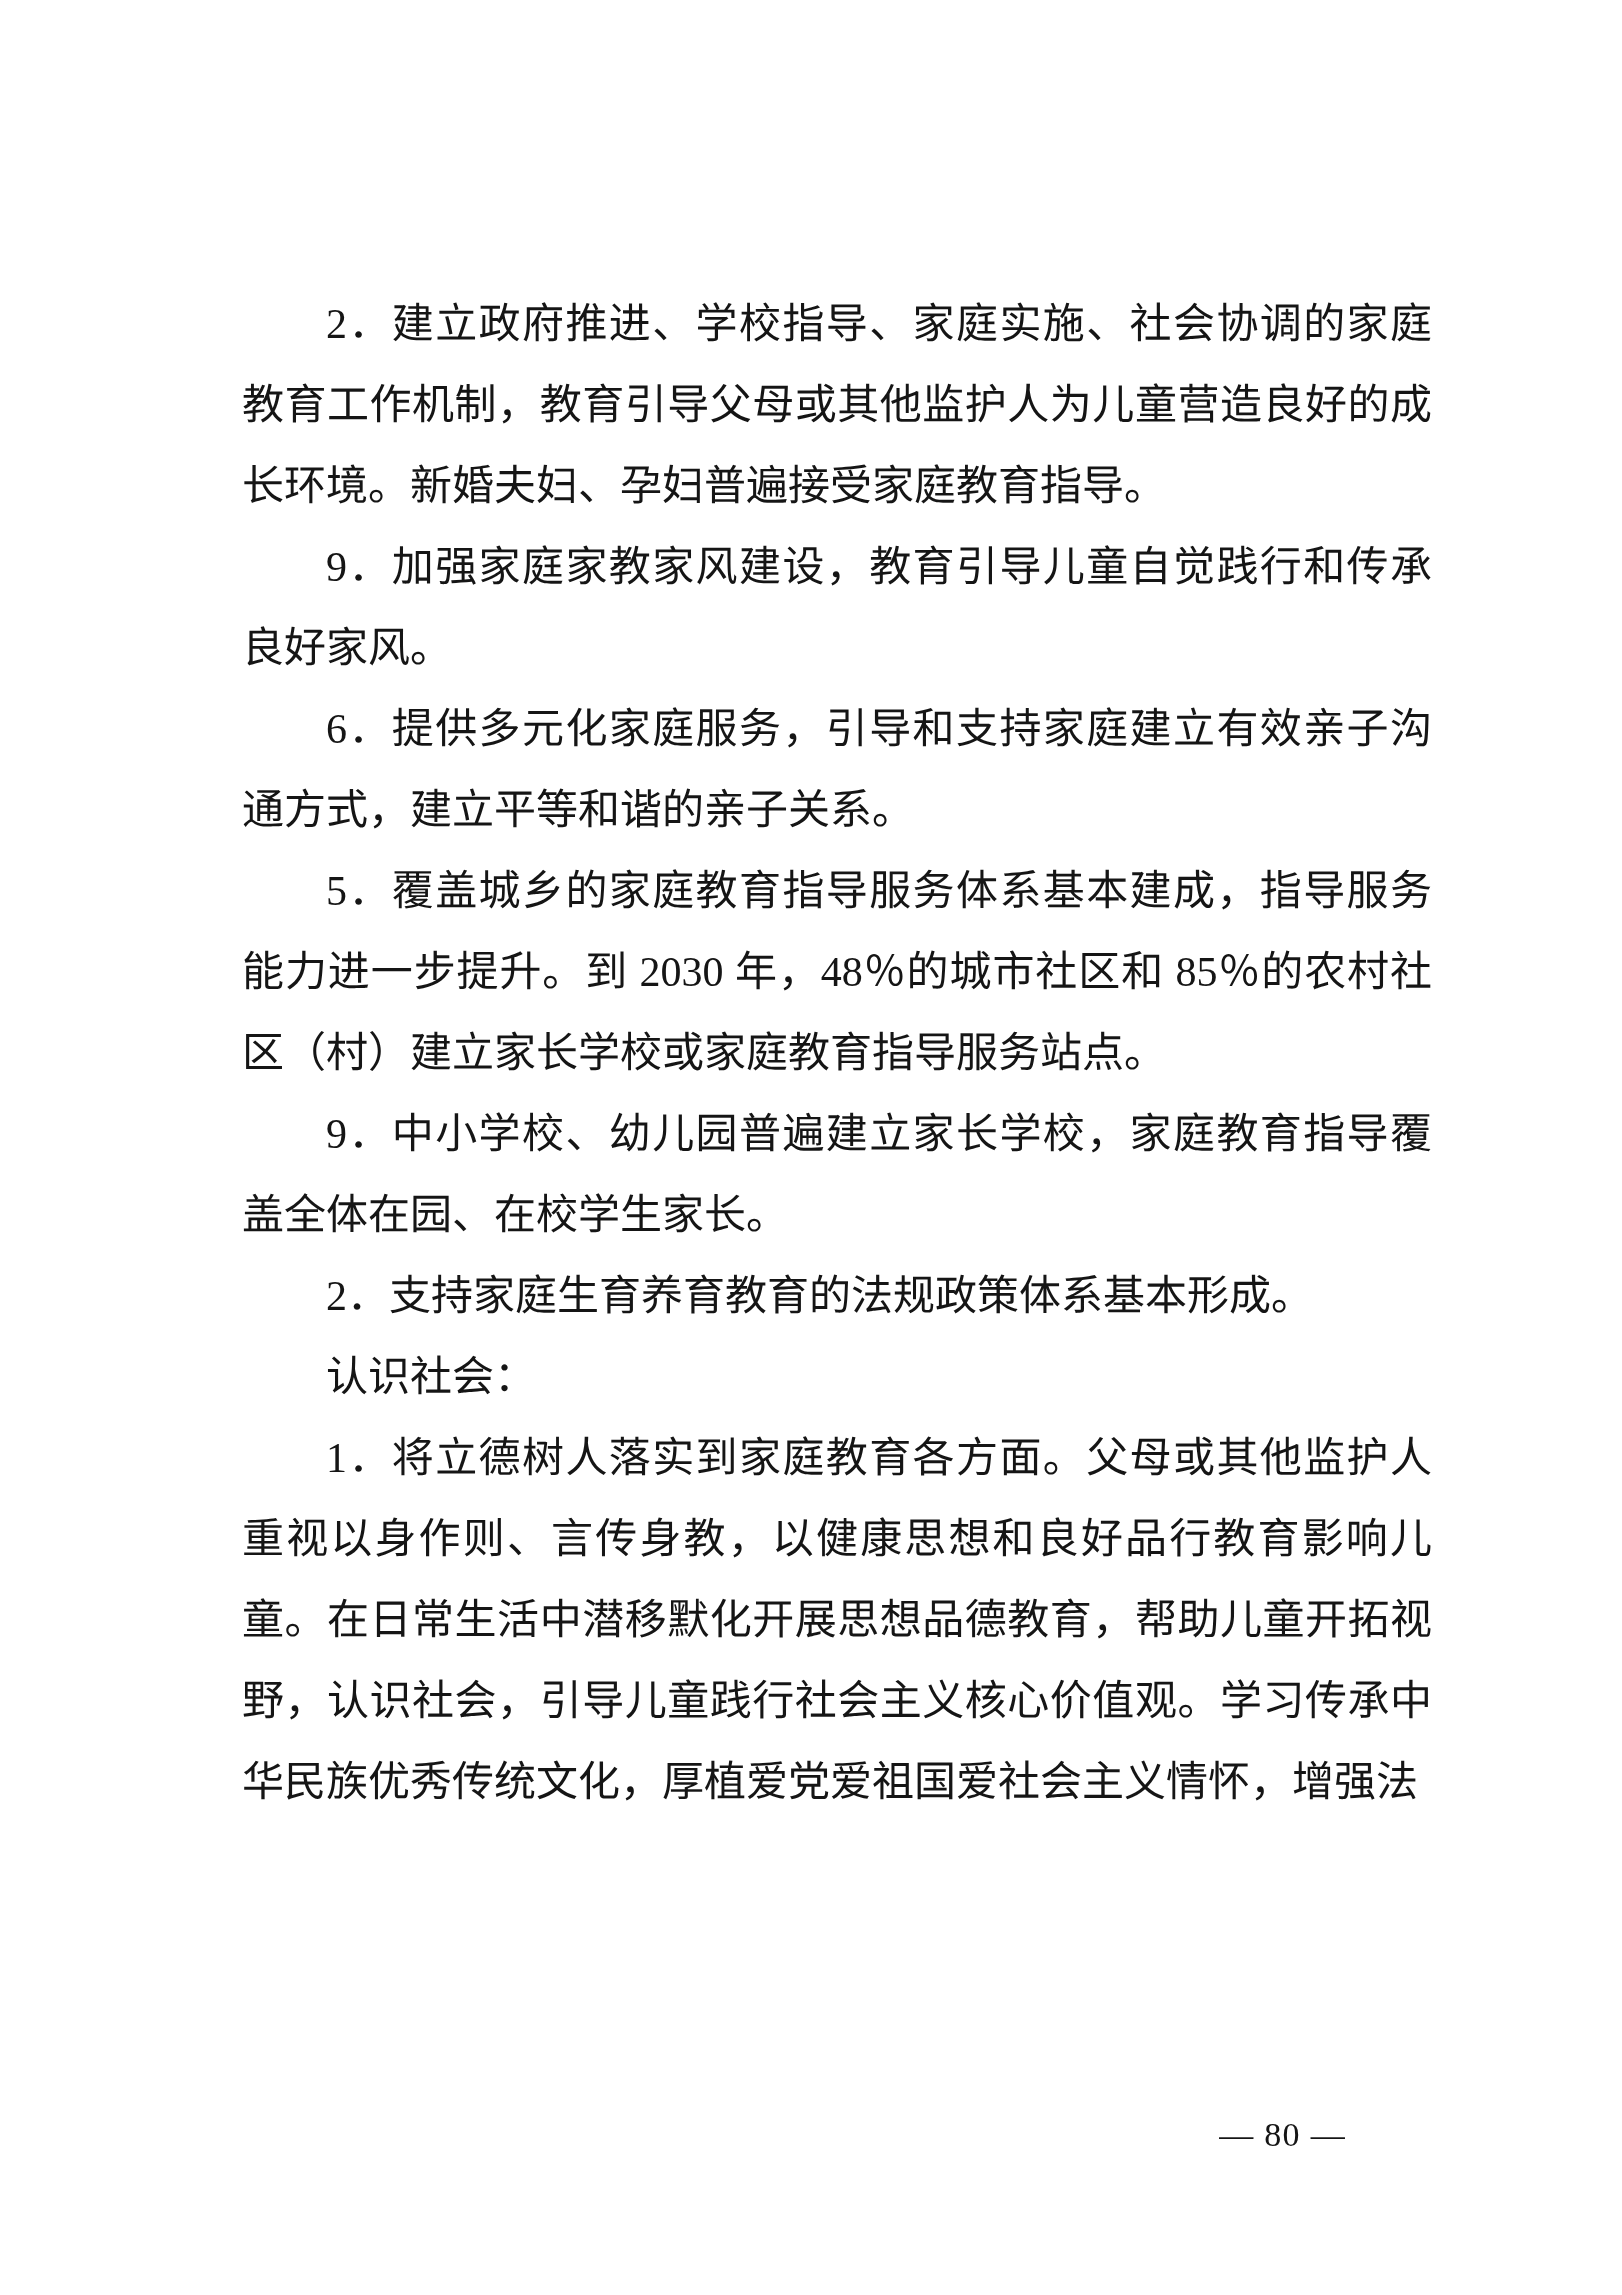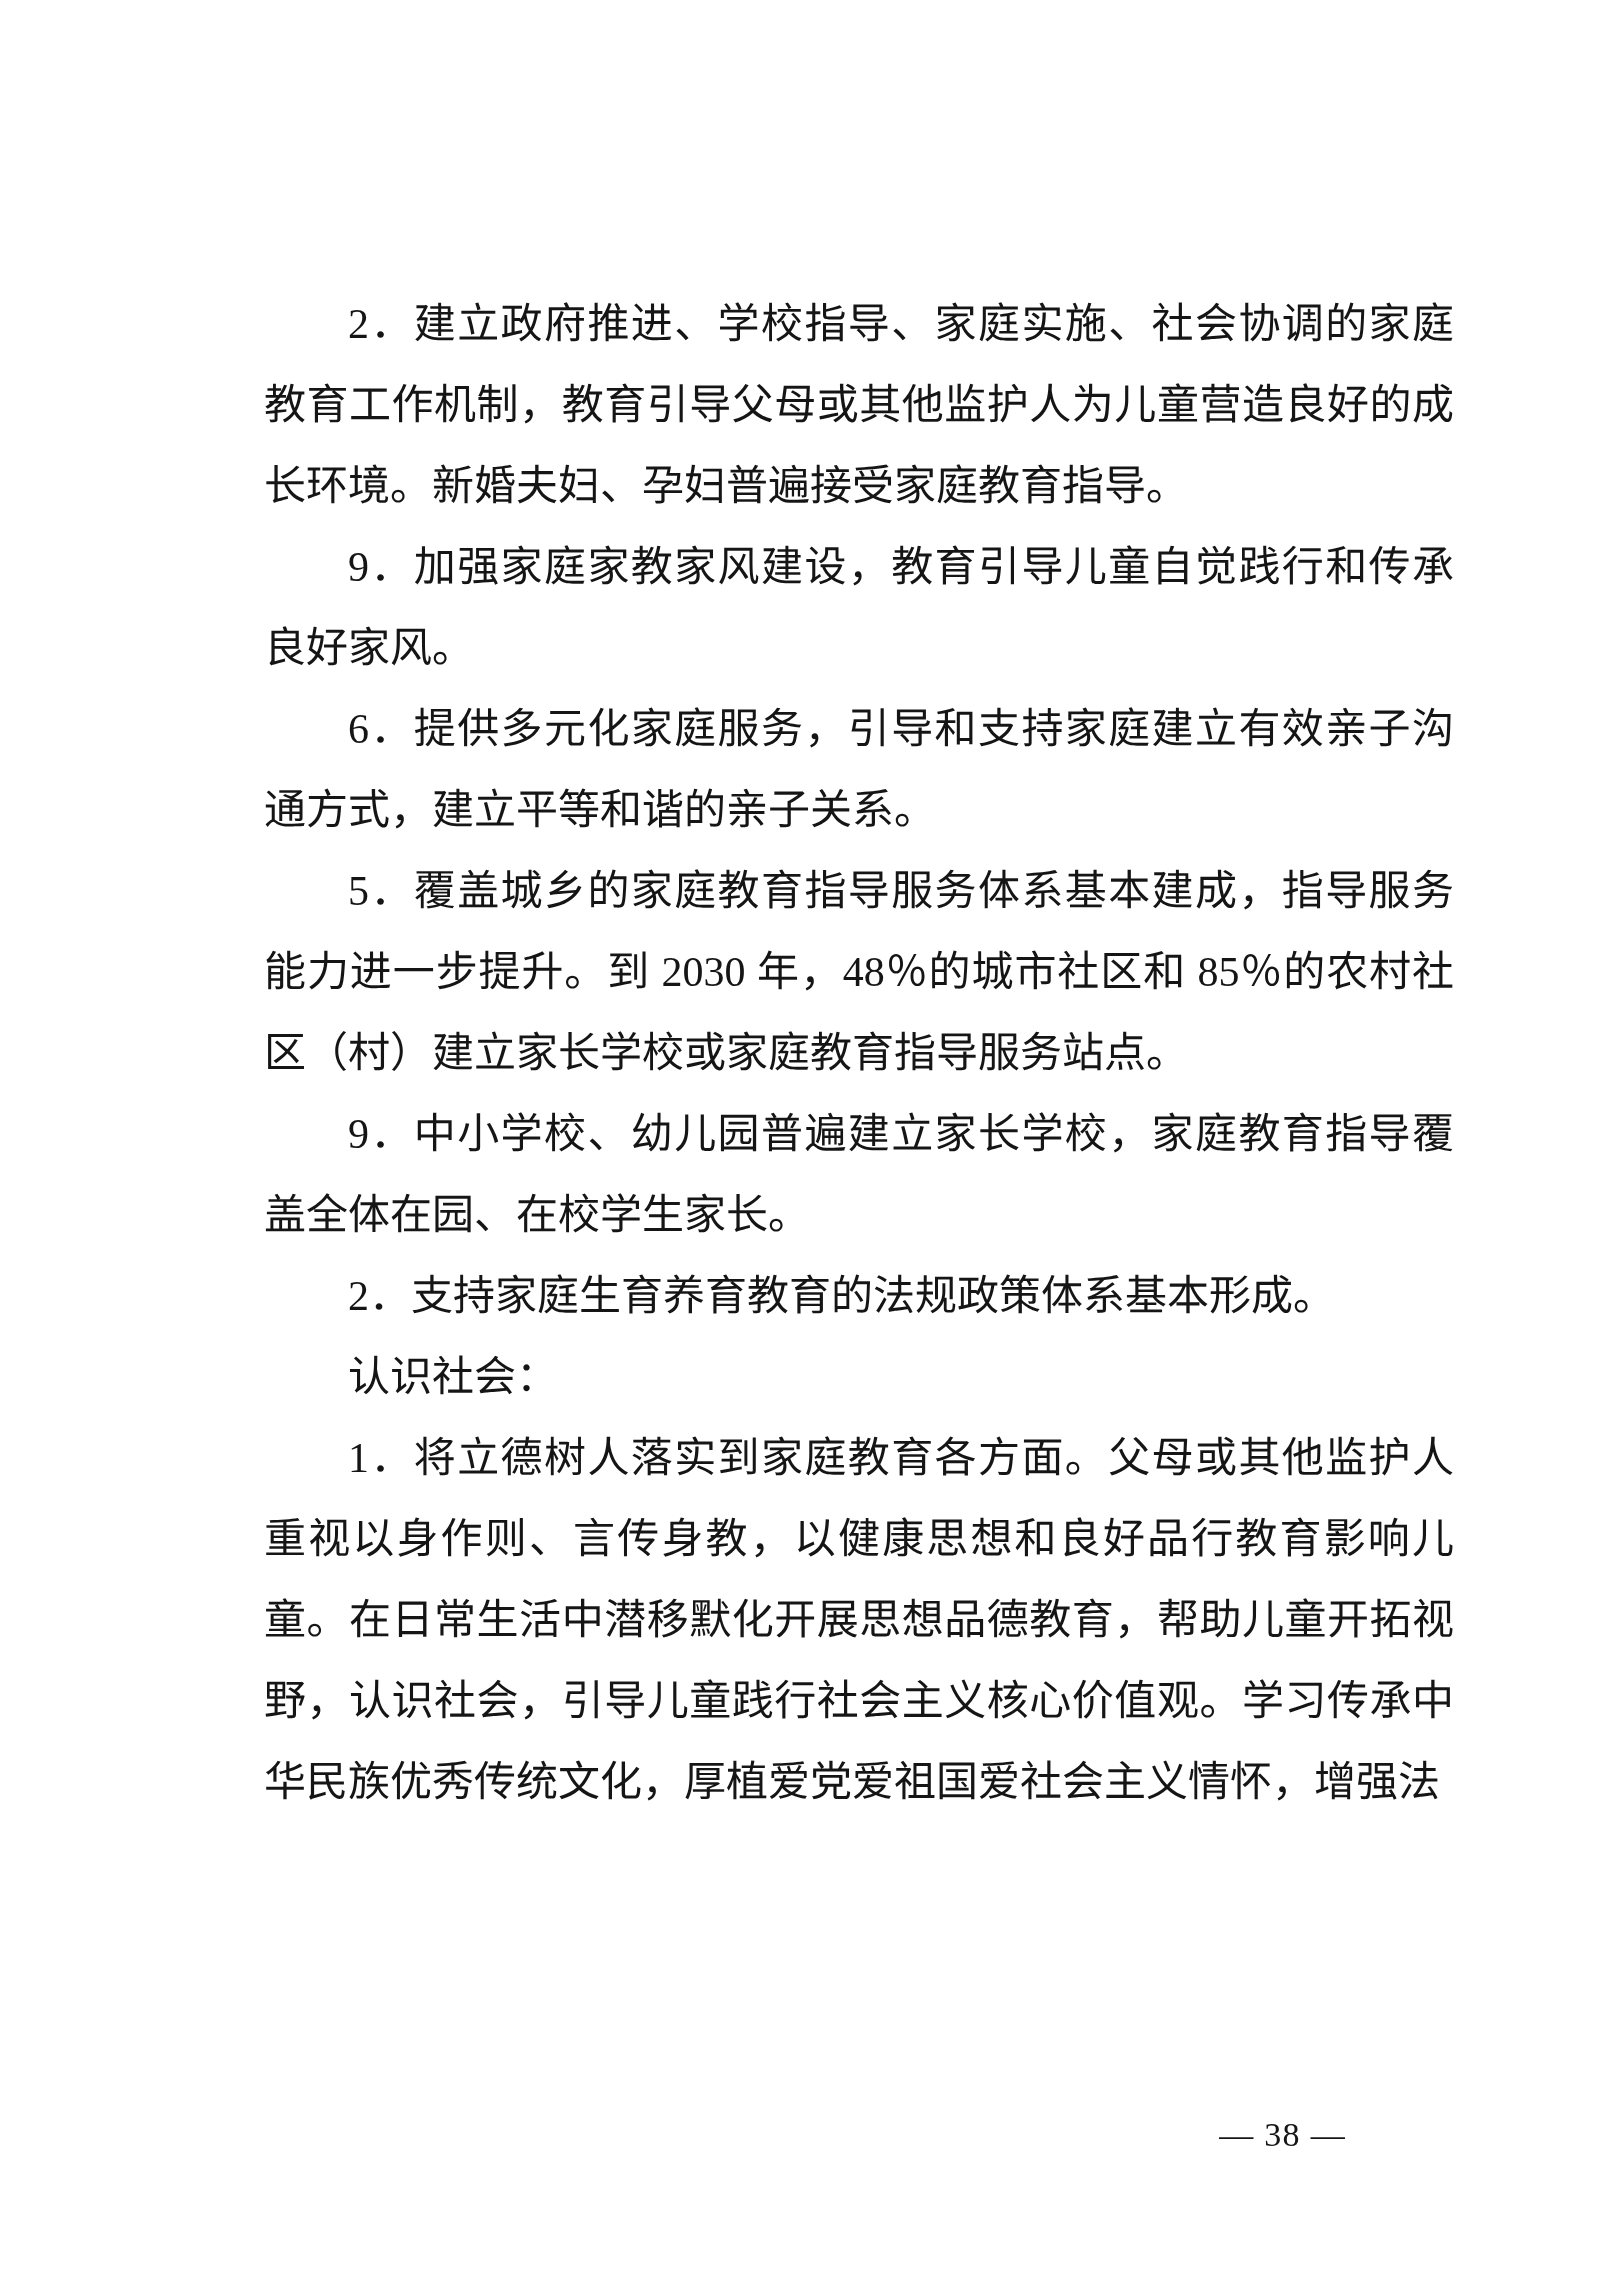--- a/index.html
+++ b/index.html
@@ -19,21 +19,20 @@
     left: 242px;
     top: 284px;
     width: 1190px;
     color: #151515;
     font-family: "Liberation Serif", "DejaVu Serif", serif;
     font-size: 42px;
     line-height: 81px;
     text-align: justify;
     line-break: normal;
     overflow-wrap: normal;
-    margin-left: 22px;
   }
   .para {
     margin: 0;
     padding: 0;
     text-indent: 2em;
   }
   .footer {
     position: absolute;
     left: 1180px;
     top: 2078px;
@@ -52,16 +51,16 @@
       <p class="para">2．建立政府推进、学校指导、家庭实施、社会协调的家庭教育工作机制，教育引导父母或其他监护人为儿童营造良好的成长环境。新婚夫妇、孕妇普遍接受家庭教育指导。</p>
       <p class="para">9．加强家庭家教家风建设，教育引导儿童自觉践行和传承良好家风。</p>
       <p class="para">6．提供多元化家庭服务，引导和支持家庭建立有效亲子沟通方式，建立平等和谐的亲子关系。</p>
       <p class="para">5．覆盖城乡的家庭教育指导服务体系基本建成，指导服务能力进一步提升。到 2030 年，48％的城市社区和 85％的农村社区（村）建立家长学校或家庭教育指导服务站点。</p>
       <p class="para">9．中小学校、幼儿园普遍建立家长学校，家庭教育指导覆盖全体在园、在校学生家长。</p>
       <p class="para">2．支持家庭生育养育教育的法规政策体系基本形成。</p>
       <p class="para">认识社会：</p>
       <p class="para">1．将立德树人落实到家庭教育各方面。父母或其他监护人重视以身作则、言传身教，以健康思想和良好品行教育影响儿童。在日常生活中潜移默化开展思想品德教育，帮助儿童开拓视野，认识社会，引导儿童践行社会主义核心价值观。学习传承中华民族优秀传统文化，厚植爱党爱祖国爱社会主义情怀，增强法</p>
     </main>
   <div class="footer">
-    <span>— 38 —</span>
+    <span>— 80 —</span>
   </div>
 </div>
 
 
 </body></html>

